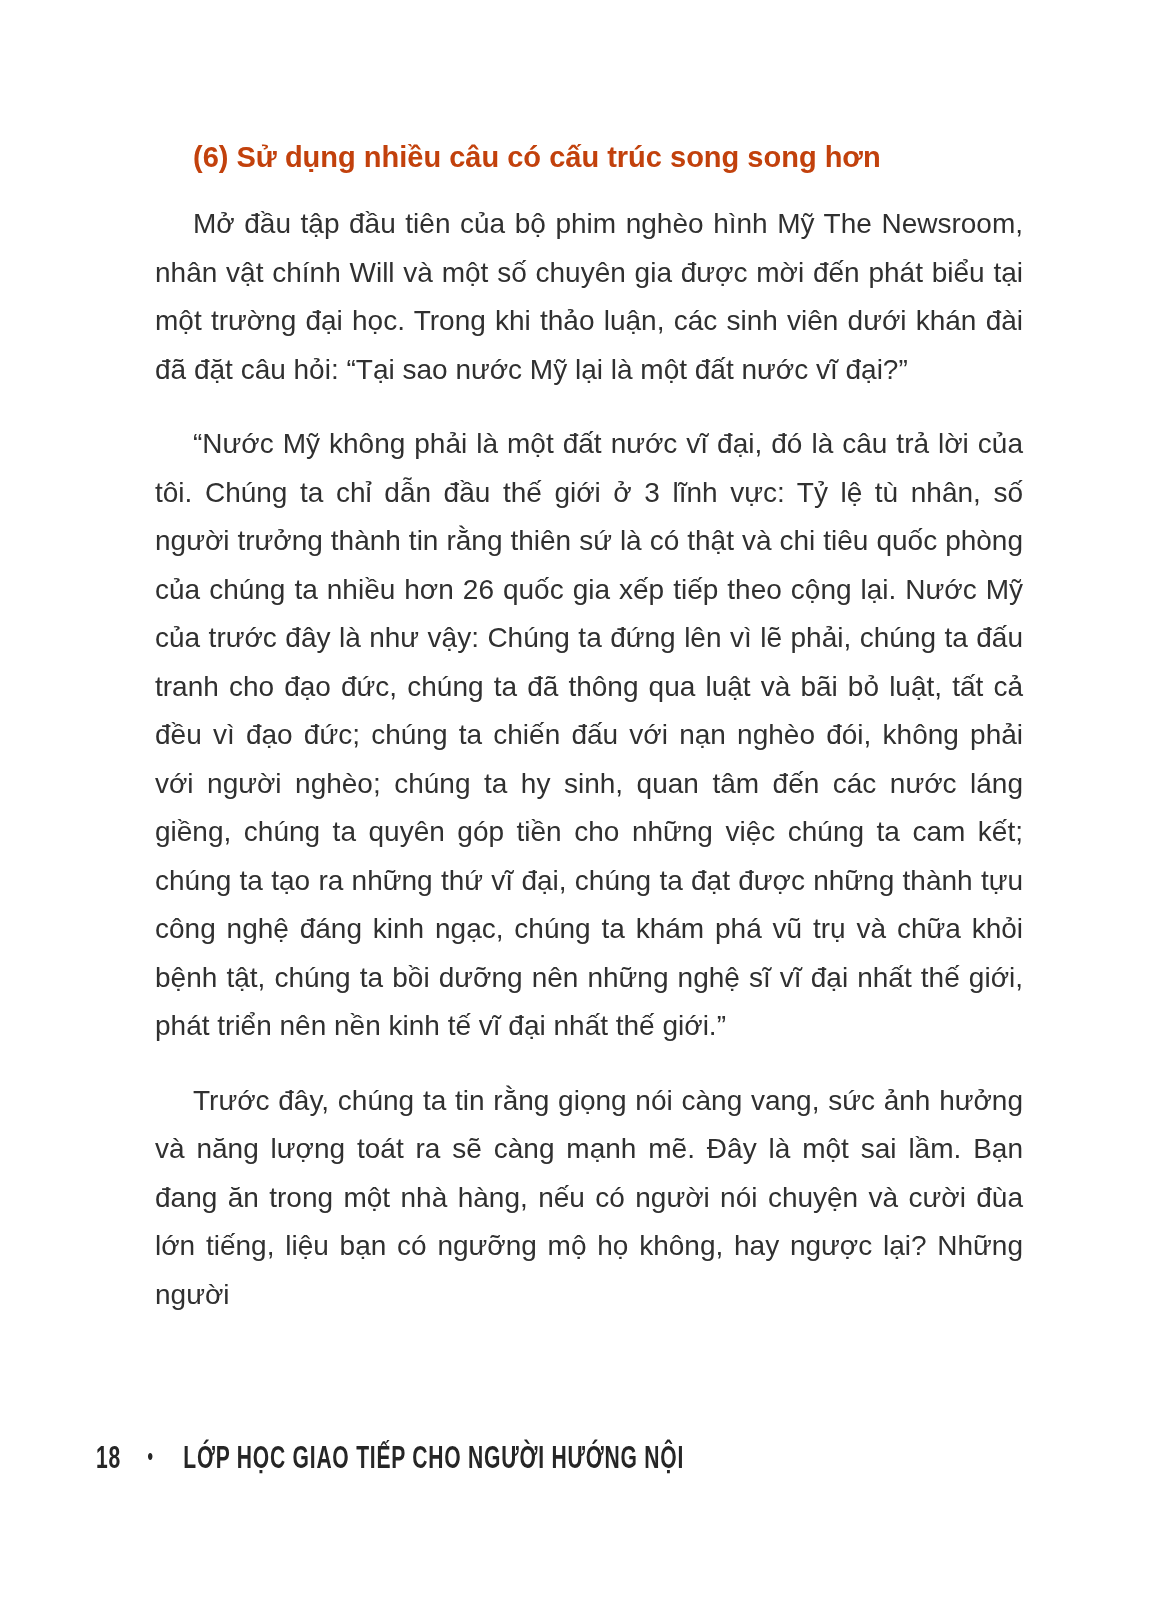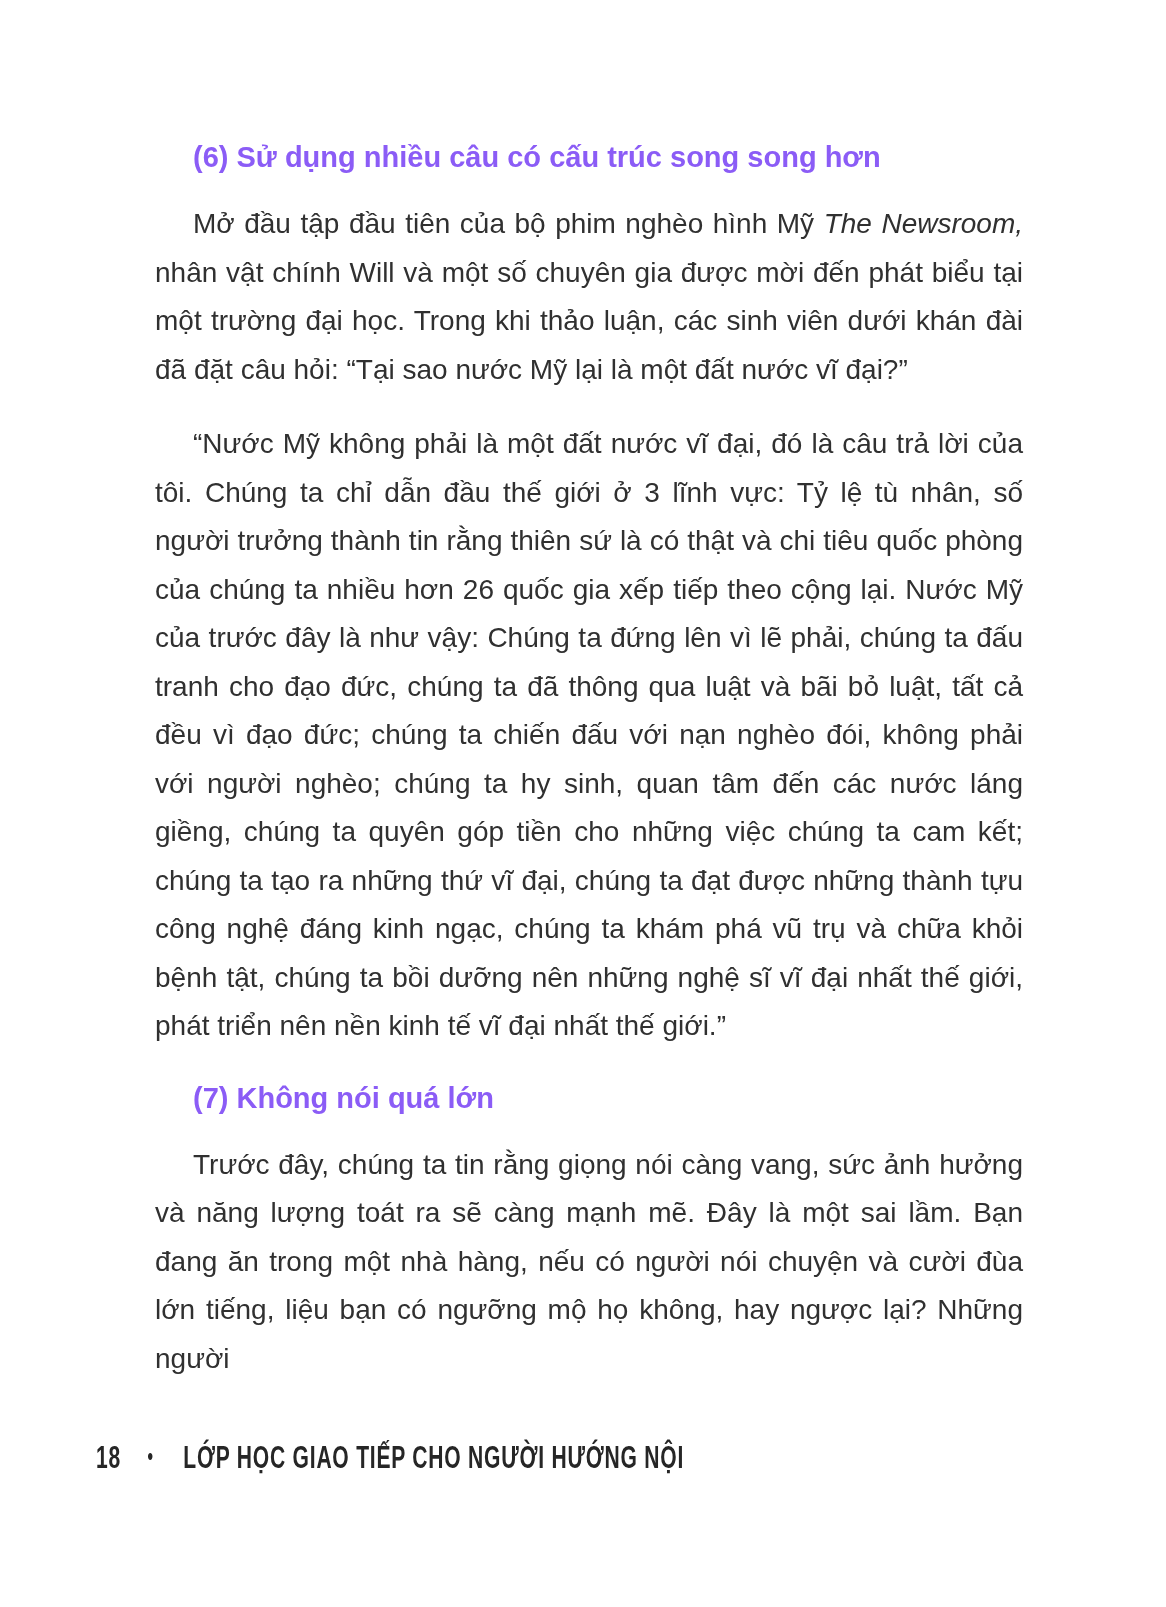--- a/index.html
+++ b/index.html
@@ -17,32 +17,32 @@
     top: 136px;
     width: 868px;
     color: #303030;
     font-size: 28px;
     line-height: 48.5px;
     text-align: justify;
   }
   .heading {
     font-size: 29px;
     font-weight: bold;
-    color: #8b5cf6;
+    color: #c2410c;
     text-align: left;
     text-indent: 38px;
     line-height: 42px;
     margin: 0 0 22px 0;
   }
   .heading.not-first { margin-top: 14px; }
   .para {
     text-indent: 38px;
     margin: 0 0 26px 0;
   }
-  .italic { font-style: italic; }
+  .italic { }
   .footer {
     position: absolute;
     left: 13px;
     top: 1442px;
     width: 100%;
     display: flex;
   }
   .footer-inner {
     display: flex;
     align-items: center;
@@ -60,21 +60,20 @@
 </style>
 </head>
 <body>
 
 <div class="page">
 
   <main class="content" id="content">
       <h2 class="heading"><span>(6) Sử dụng nhiều câu có cấu trúc song song hơn</span></h2>
       <p class="para"><span>Mở đầu tập đầu tiên của bộ phim nghèo hình Mỹ </span><span class="italic">The Newsroom,</span><span> nhân vật chính Will và một số chuyên gia được mời đến phát biểu tại một trường đại học. Trong khi thảo luận, các sinh viên dưới khán đài đã đặt câu hỏi: “Tại sao nước Mỹ lại là một đất nước vĩ đại?”</span></p>
       <p class="para"><span>“Nước Mỹ không phải là một đất nước vĩ đại, đó là câu trả lời của tôi. Chúng ta chỉ dẫn đầu thế giới ở 3 lĩnh vực: Tỷ lệ tù nhân, số người trưởng thành tin rằng thiên sứ là có thật và chi tiêu quốc phòng của chúng ta nhiều hơn 26 quốc gia xếp tiếp theo cộng lại. Nước Mỹ của trước đây là như vậy: Chúng ta đứng lên vì lẽ phải, chúng ta đấu tranh cho đạo đức, chúng ta đã thông qua luật và bãi bỏ luật, tất cả đều vì đạo đức; chúng ta chiến đấu với nạn nghèo đói, không phải với người nghèo; chúng ta hy sinh, quan tâm đến các nước láng giềng, chúng ta quyên góp tiền cho những việc chúng ta cam kết; chúng ta tạo ra những thứ vĩ đại, chúng ta đạt được những thành tựu công nghệ đáng kinh ngạc, chúng ta khám phá vũ trụ và chữa khỏi bệnh tật, chúng ta bồi dưỡng nên những nghệ sĩ vĩ đại nhất thế giới, phát triển nên nền kinh tế vĩ đại nhất thế giới.”</span></p>
-      <h2 class="heading not-first"><span>(7) Không nói quá lớn</span></h2>
       <p class="para"><span>Trước đây, chúng ta tin rằng giọng nói càng vang, sức ảnh hưởng và năng lượng toát ra sẽ càng mạnh mẽ. Đây là một sai lầm. Bạn đang ăn trong một nhà hàng, nếu có người nói chuyện và cười đùa lớn tiếng, liệu bạn có ngưỡng mộ họ không, hay ngược lại? Những người</span></p>
     </main>
 
   <footer class="footer">
     <span class="footer-inner">
       <span class="page-num">18</span>
       <span class="sep">•</span>
       <span class="book-title">LỚP HỌC GIAO TIẾP CHO NGƯỜI HƯỚNG NỘI</span>
     </span>
   </footer>

